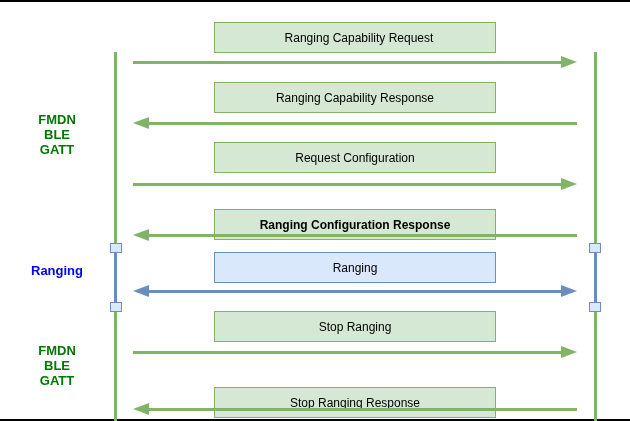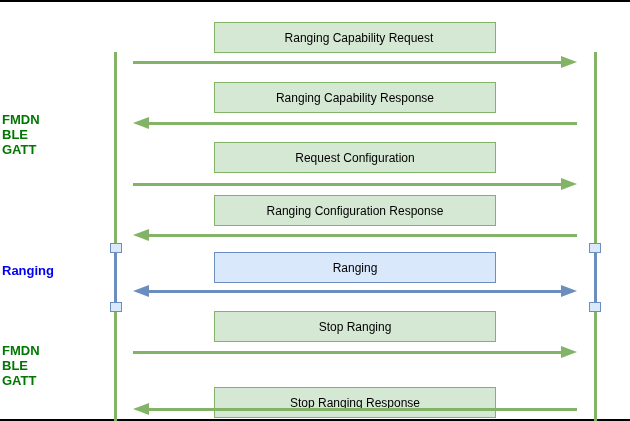--- a/index.html
+++ b/index.html
@@ -35,21 +35,21 @@
 
   
   .msg {
     position: absolute; left: 214px; width: 282px; height: 31px;
     background: #d5e8d4; border: 1px solid #82b366; box-sizing: border-box;
     display: flex; align-items: center; justify-content: center;
     font-size: 12px; color: #000000; white-space: nowrap;
   }
   .msg.blue { background: #dae8fc; border-color: #6c8ebf; }
   .b1 { top: 22px; padding-left: 8px; }  .b2 { top: 82px; }  .b3 { top: 142px; }
-  .b4 { top: 195px; } .b5 { top: 252px; } .b6 { top: 311px; } .b7 { top: 387px; }
+  .b4 { top: 209px; font-weight: bold; } .b5 { top: 252px; } .b6 { top: 311px; } .b7 { top: 387px; }
 
   
   .arrow { position: absolute; left: 133px; width: 444px; height: 3px; }
   .a1 { top: 61px; }  .a2 { top: 122px; } .a3 { top: 183px; } .a4 { top: 234px; }
   .a5 { top: 290px; } .a6 { top: 351px; } .a7 { top: 408px; }
   .shaft { position: absolute; top: 0; bottom: 0; background: #82b366; }
   .arrow.right .shaft { left: 0; right: 13px; }
   .arrow.left  .shaft { left: 13px; right: 0; }
   .arrow.both  .shaft { left: 13px; right: 13px; }
   .arrow.blue .shaft { background: #6c8ebf; }
@@ -57,21 +57,21 @@
     position: absolute; top: -5px; width: 0; height: 0;
     border-top: 6.5px solid transparent; border-bottom: 6.5px solid transparent;
   }
   .head.hr { right: 0; border-left: 16px solid #82b366; }
   .head.hl { left: 0;  border-right: 16px solid #82b366; }
   .arrow.blue .head.hr { border-left-color: #6c8ebf; }
   .arrow.blue .head.hl { border-right-color: #6c8ebf; }
 
   
   .phase {
-    position: absolute; left: 2px; width: 110px; 
+    position: absolute; left: 2px; width: 110px; text-align: center;
     font-weight: bold; font-size: 13px; line-height: 15px;
     white-space: pre-line;
     text-shadow: 0 0 2px #ffffff, 0 0 2px #ffffff, 0 0 2px #ffffff;
   }
   .p1 { top: 112px; color: #007700; }
   .p2 { top: 263px; color: #0000ee; }
   .p3 { top: 343px; color: #007700; }
 </style>
 </head>
 <body>

